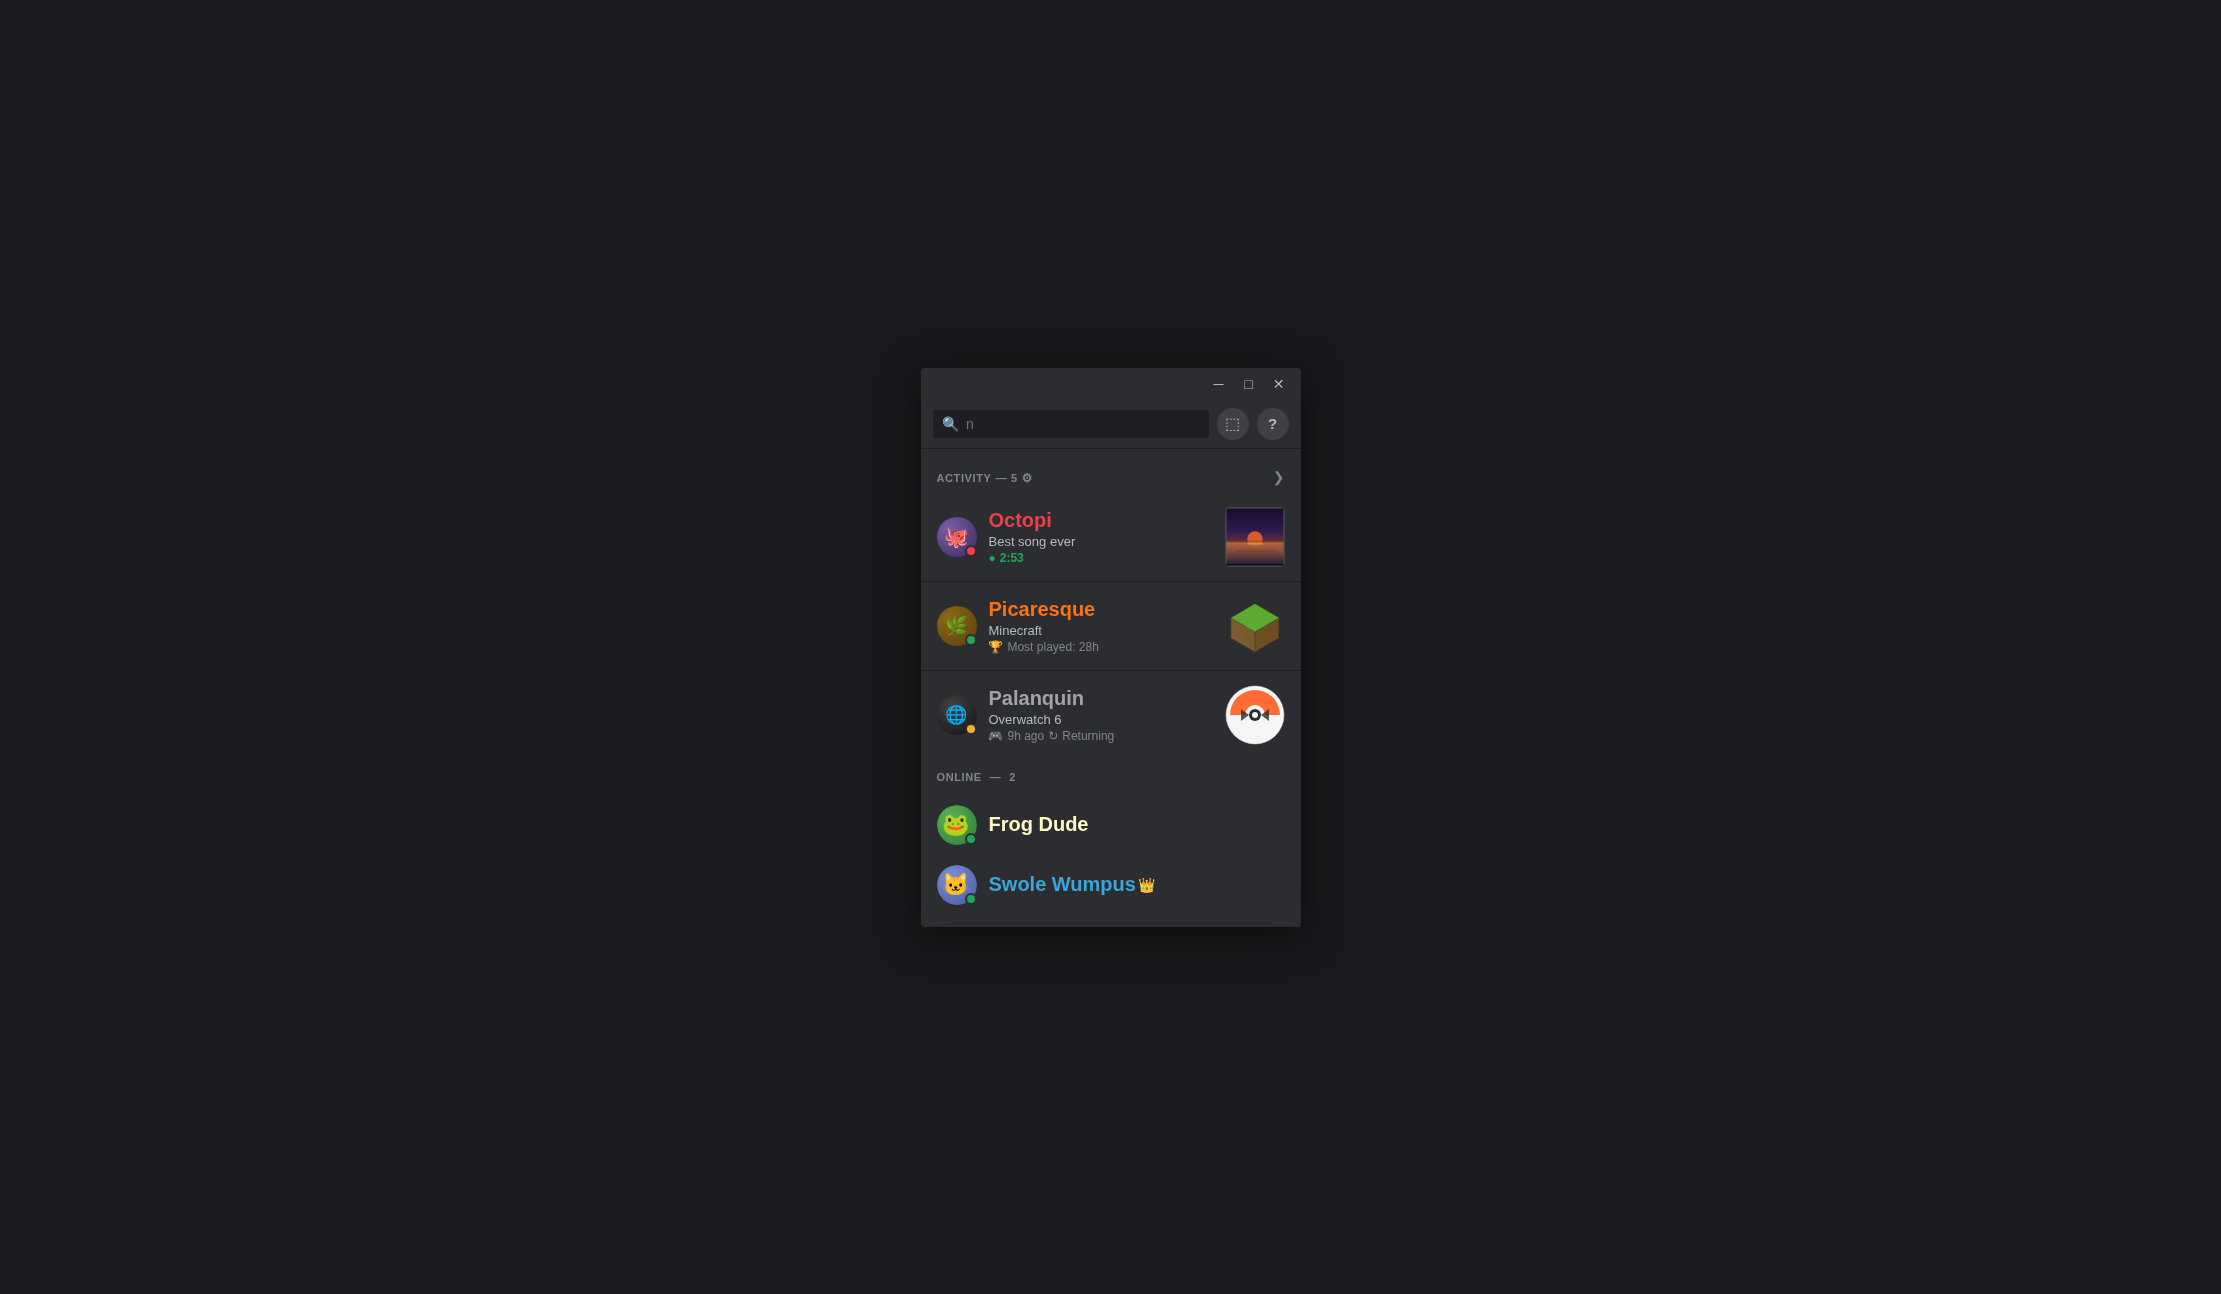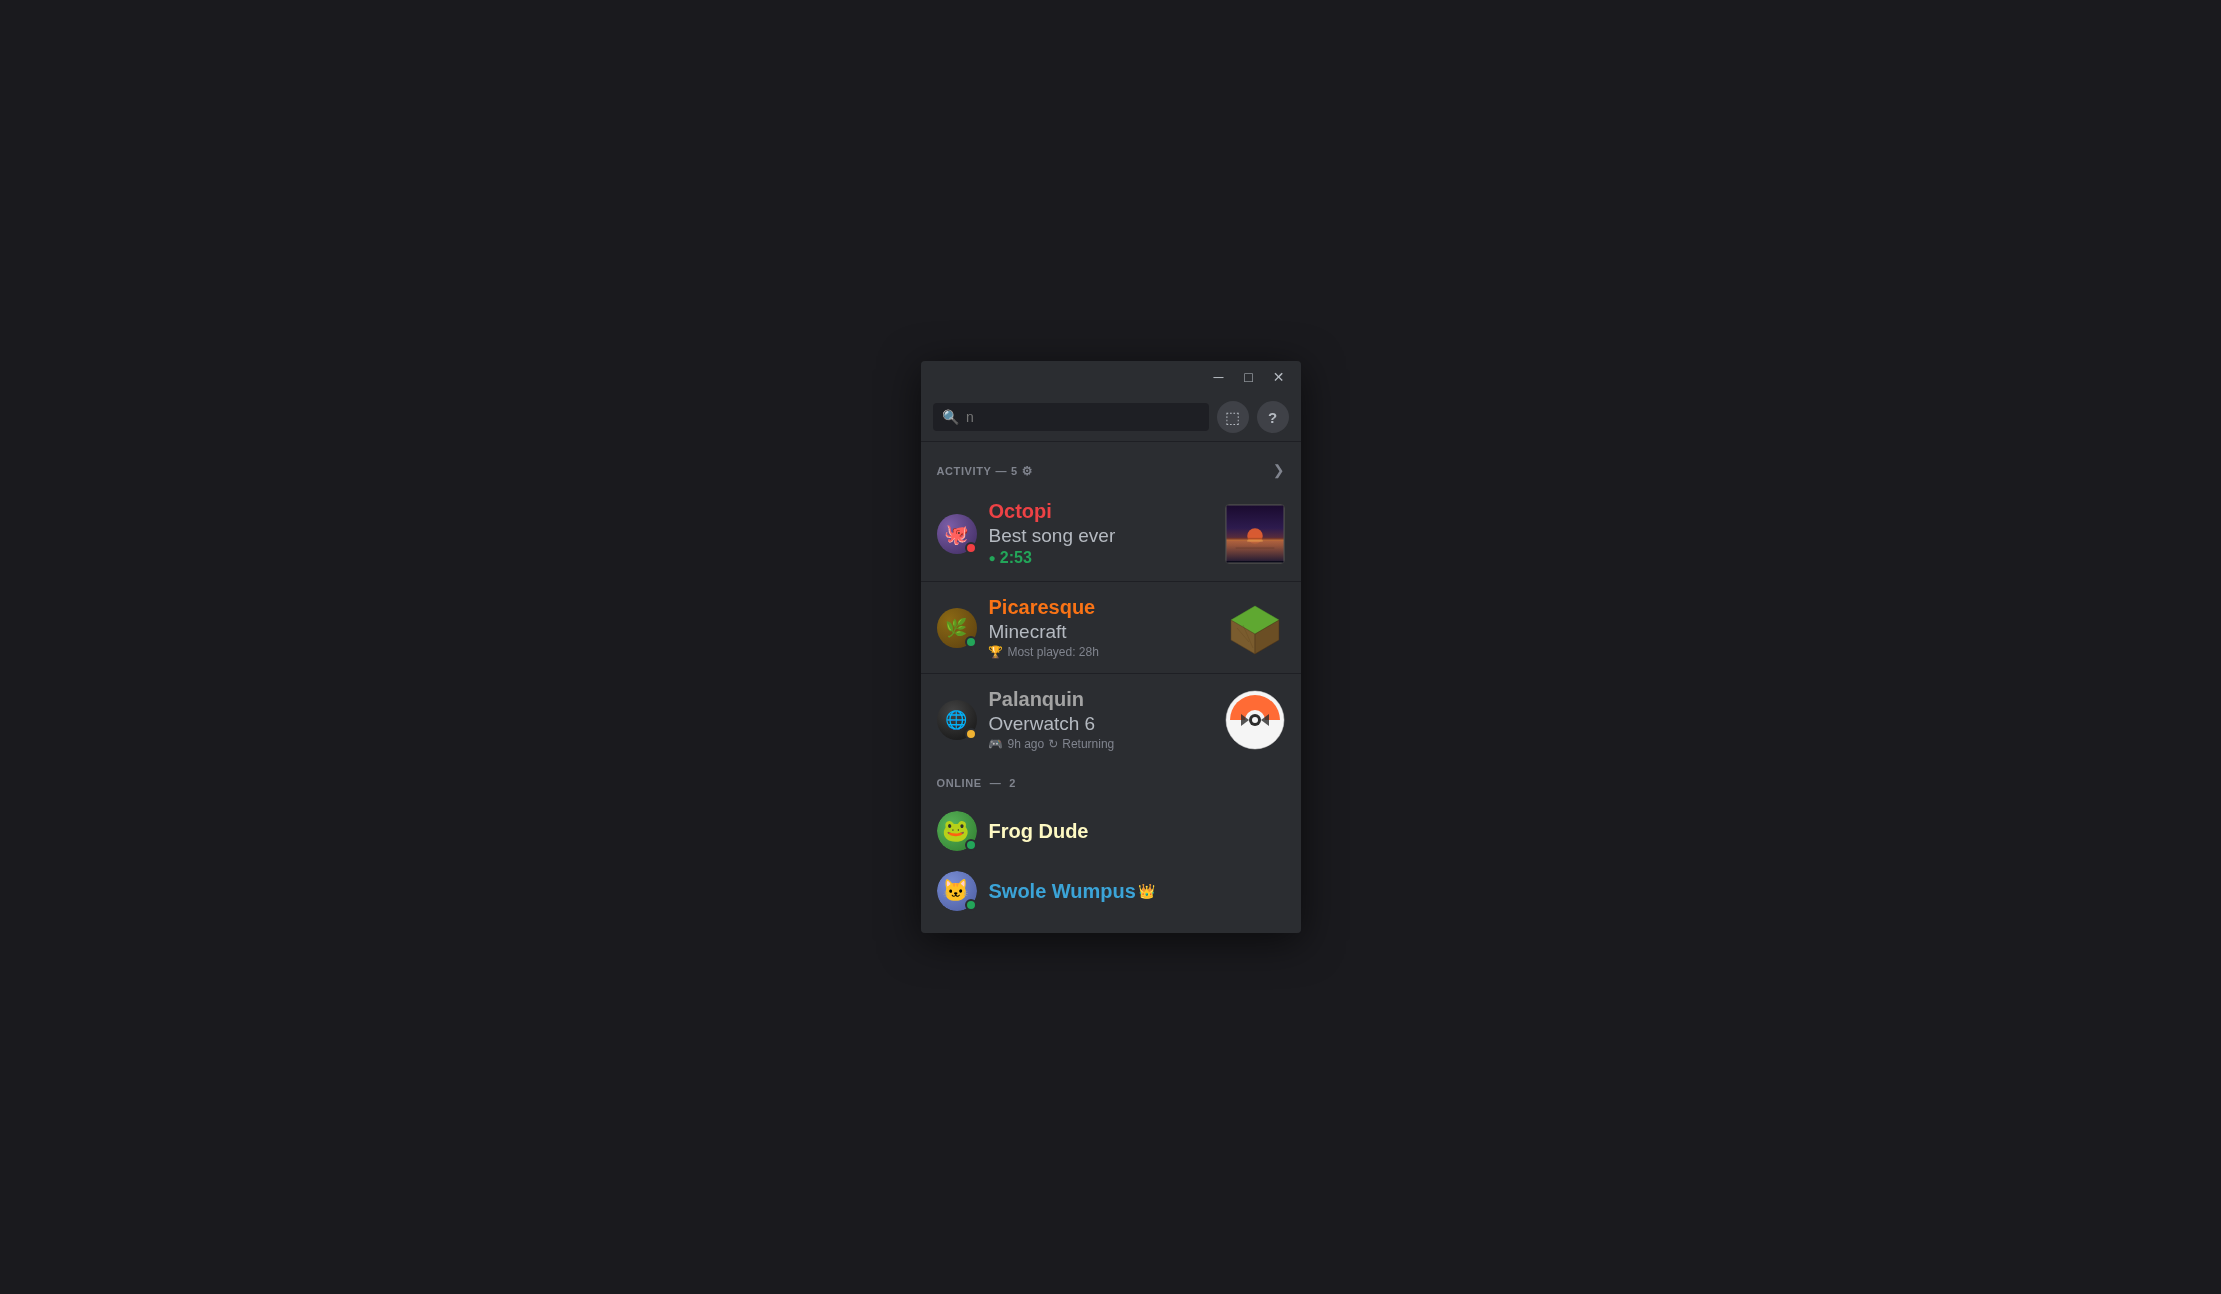--- a/index.html
+++ b/index.html
@@ -183,38 +183,38 @@
       font-weight: 600;
     }
 
     .username-octopi { color: #ed4245; }
     .username-picaresque { color: #f97316; }
     .username-palanquin { color: #a3a3a3; }
     .username-frog { color: #fef9c3; }
     .username-swole { color: #3ba4d8; }
 
     .activity-detail {
-      font-size: 19px;
+      font-size: 13px;
       color: #b5bac1;
       font-weight: 500;
       margin-bottom: 2px;
     }
 
     .activity-sub {
       font-size: 12px;
       color: #80848e;
       display: flex;
       align-items: center;
       gap: 4px;
     }
 
     .time-green {
       color: #23a559;
       font-weight: 700;
-      font-size: 16px;
+      font-size: 12px;
     }
 
     .game-art {
       width: 60px;
       height: 60px;
       flex-shrink: 0;
       border-radius: 4px;
       overflow: hidden;
       display: flex;
       align-items: center;

